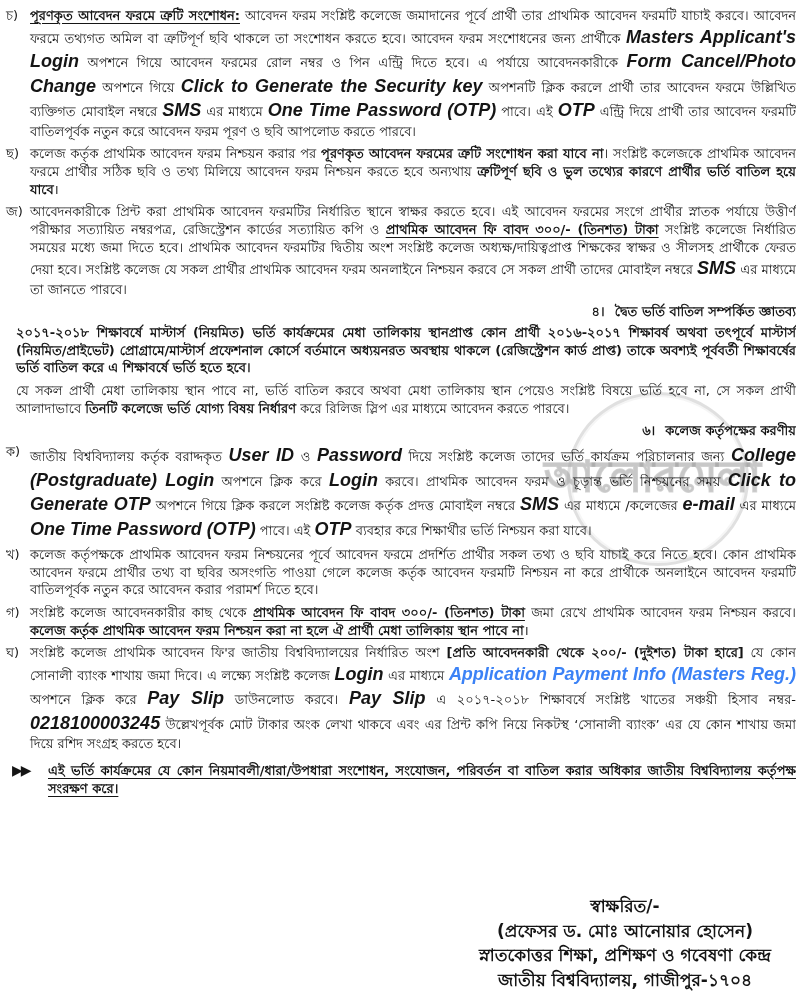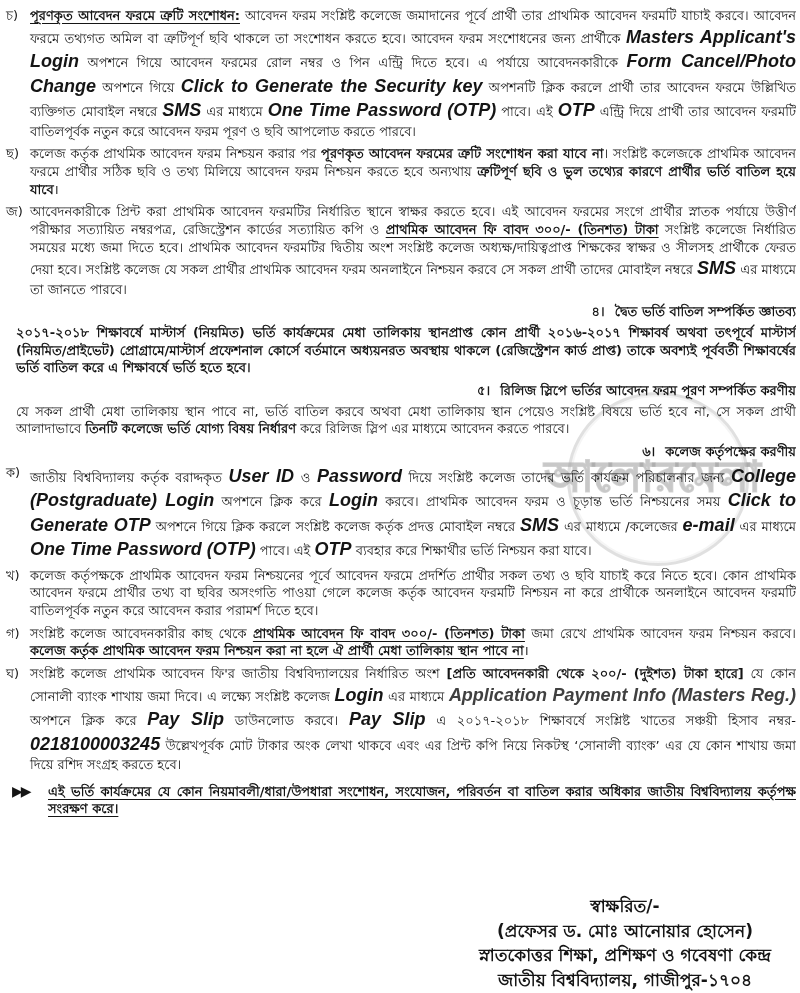--- a/index.html
+++ b/index.html
@@ -15,21 +15,21 @@
   .blk.item{padding-left:26px;}
   .blk.item > .lbl{position:absolute;left:2px;top:0;}
   .blk.heading{font-weight:bold;margin-bottom:3px;margin-top:3px;text-align:right;}
   .blk.heading > .lbl{margin:0 10px 0 6px;}
   .blk.body{margin-left:12px;}
   .blk.note{padding-left:44px;font-weight:bold;margin-top:9px;}
   .blk.note > .lbl{position:absolute;left:8px;top:-1px;letter-spacing:-2px;font-size:14px;}
   .run.b{font-weight:bold;}
   .run.u{text-decoration:underline;text-underline-offset:3px;}
   .run.en{font-family:"Liberation Sans","DejaVu Sans",sans-serif;font-size:18px;font-style:italic;}
-  .run.m{color:#404040;}
+  .run.m{color:#3b82f6;}
   .signature{
     position:absolute;left:455px;top:894px;width:340px;
     text-align:center;font-weight:bold;font-size:17px;line-height:1.45;
   }
   .signature .sig-line{white-space:nowrap;}
   .watermark{position:absolute;left:525px;top:390px;width:255px;height:180px;pointer-events:none;z-index:0;}
   .wm-circle{
     position:absolute;left:42px;top:2px;width:176px;height:168px;border-radius:50%;
     border:3px solid rgba(165,165,165,0.35);
     box-shadow:inset 0 0 0 2px rgba(200,200,200,0.18);
@@ -51,21 +51,20 @@
     <div class="wm-circle"></div>
     <div class="wm-text">আলোরমেলা</div>
   </div>
 
   <div id="doc-body">
       <div class="blk item"><span class="lbl">চ)</span><span class="run b u">পূরণকৃত আবেদন ফরমে ত্রুটি সংশোধন:</span><span class="run"> আবেদন ফরম সংশ্লিষ্ট কলেজে জমাদানের পূর্বে প্রার্থী তার প্রাথমিক আবেদন ফরমটি যাচাই করবে। আবেদন ফরমে তথ্যগত অমিল বা ত্রুটিপূর্ণ ছবি থাকলে তা সংশোধন করতে হবে। আবেদন ফরম সংশোধনের জন্য প্রার্থীকে </span><span class="run b en">Masters Applicant's Login</span><span class="run"> অপশনে গিয়ে আবেদন ফরমের রোল নম্বর ও পিন এন্ট্রি দিতে হবে। এ পর্যায়ে আবেদনকারীকে </span><span class="run b en">Form Cancel/Photo Change</span><span class="run"> অপশনে গিয়ে </span><span class="run b en">Click to Generate the Security key</span><span class="run"> অপশনটি ক্লিক করলে প্রার্থী তার আবেদন ফরমে উল্লিখিত ব্যক্তিগত মোবাইল নম্বরে </span><span class="run b en">SMS</span><span class="run"> এর মাধ্যমে </span><span class="run b en">One Time Password (OTP)</span><span class="run"> পাবে। এই </span><span class="run b en">OTP</span><span class="run"> এন্ট্রি দিয়ে প্রার্থী তার আবেদন ফরমটি বাতিলপূর্বক নতুন করে আবেদন ফরম পূরণ ও ছবি আপলোড করতে পারবে।</span></div>
       <div class="blk item"><span class="lbl">ছ)</span><span class="run">কলেজ কর্তৃক প্রাথমিক আবেদন ফরম নিশ্চয়ন করার পর </span><span class="run b">পূরণকৃত আবেদন ফরমের ত্রুটি সংশোধন করা যাবে না</span><span class="run">। সংশ্লিষ্ট কলেজকে প্রাথমিক আবেদন ফরমে প্রার্থীর সঠিক ছবি ও তথ্য মিলিয়ে আবেদন ফরম নিশ্চয়ন করতে হবে অন্যথায় </span><span class="run b">ত্রুটিপূর্ণ ছবি ও ভুল তথ্যের কারণে প্রার্থীর ভর্তি বাতিল হয়ে যাবে</span><span class="run">।</span></div>
       <div class="blk item"><span class="lbl">জ)</span><span class="run">আবেদনকারীকে প্রিন্ট করা প্রাথমিক আবেদন ফরমটির নির্ধারিত স্থানে স্বাক্ষর করতে হবে। এই আবেদন ফরমের সংগে প্রার্থীর স্নাতক পর্যায়ে উত্তীর্ণ পরীক্ষার সত্যায়িত নম্বরপত্র, রেজিস্ট্রেশন কার্ডের সত্যায়িত কপি ও </span><span class="run b u">প্রাথমিক আবেদন ফি বাবদ ৩০০/- (তিনশত) টাকা</span><span class="run"> সংশ্লিষ্ট কলেজে নির্ধারিত সময়ের মধ্যে জমা দিতে হবে। প্রাথমিক আবেদন ফরমটির দ্বিতীয় অংশ সংশ্লিষ্ট কলেজ অধ্যক্ষ/দায়িত্বপ্রাপ্ত শিক্ষকের স্বাক্ষর ও সীলসহ প্রার্থীকে ফেরত দেয়া হবে। সংশ্লিষ্ট কলেজ যে সকল প্রার্থীর প্রাথমিক আবেদন ফরম অনলাইনে নিশ্চয়ন করবে সে সকল প্রার্থী তাদের মোবাইল নম্বরে </span><span class="run b en">SMS</span><span class="run"> এর মাধ্যমে তা জানতে পারবে।</span></div>
       <div class="blk heading"><span class="lbl">৪।</span><span class="run b">দ্বৈত ভর্তি বাতিল সম্পর্কিত জ্ঞাতব্য</span></div>
       <div class="blk body"><span class="run b">২০১৭-২০১৮ শিক্ষাবর্ষে মাস্টার্স (নিয়মিত) ভর্তি কার্যক্রমের মেধা তালিকায় স্থানপ্রাপ্ত কোন প্রার্থী ২০১৬-২০১৭ শিক্ষাবর্ষ অথবা তৎপূর্বে মাস্টার্স (নিয়মিত/প্রাইভেট) প্রোগ্রামে/মাস্টার্স প্রফেশনাল কোর্সে বর্তমানে  অধ্যয়নরত অবস্থায় থাকলে (রেজিস্ট্রেশন কার্ড প্রাপ্ত) তাকে অবশ্যই পূর্ববর্তী শিক্ষাবর্ষের ভর্তি বাতিল করে এ শিক্ষাবর্ষে ভর্তি হতে হবে।</span></div>
-      <div class="blk heading"><span class="lbl">৫।</span><span class="run b">রিলিজ স্লিপে ভর্তির আবেদন ফরম পূরণ সম্পর্কিত করণীয়</span></div>
       <div class="blk body"><span class="run">যে সকল প্রার্থী মেধা তালিকায় স্থান পাবে না, ভর্তি বাতিল করবে অথবা মেধা তালিকায় স্থান পেয়েও সংশ্লিষ্ট বিষয়ে ভর্তি হবে না, সে সকল প্রার্থী আলাদাভাবে </span><span class="run b">তিনটি কলেজে ভর্তি যোগ্য বিষয় নির্ধারণ</span><span class="run"> করে রিলিজ স্লিপ এর মাধ্যমে আবেদন করতে পারবে।</span></div>
       <div class="blk heading"><span class="lbl">৬।</span><span class="run b">কলেজ কর্তৃপক্ষের করণীয়</span></div>
       <div class="blk item"><span class="lbl">ক)</span><span class="run">জাতীয় বিশ্ববিদ্যালয় কর্তৃক বরাদ্দকৃত </span><span class="run b en">User ID</span><span class="run"> ও </span><span class="run b en">Password</span><span class="run"> দিয়ে সংশ্লিষ্ট কলেজ তাদের ভর্তি কার্যক্রম পরিচালনার জন্য </span><span class="run b en">College (Postgraduate) Login</span><span class="run"> অপশনে ক্লিক করে </span><span class="run b en">Login</span><span class="run"> করবে। প্রাথমিক আবেদন ফরম ও চূড়ান্ত ভর্তি নিশ্চয়নের সময় </span><span class="run b en">Click to Generate OTP</span><span class="run"> অপশনে গিয়ে ক্লিক করলে সংশ্লিষ্ট কলেজ কর্তৃক প্রদত্ত মোবাইল নম্বরে </span><span class="run b en">SMS</span><span class="run"> এর মাধ্যমে /কলেজের </span><span class="run b en">e-mail</span><span class="run"> এর মাধ্যমে </span><span class="run b en">One Time Password (OTP)</span><span class="run"> পাবে। এই </span><span class="run b en">OTP</span><span class="run"> ব্যবহার করে শিক্ষার্থীর ভর্তি নিশ্চয়ন করা যাবে।</span></div>
       <div class="blk item"><span class="lbl">খ)</span><span class="run">কলেজ কর্তৃপক্ষকে প্রাথমিক আবেদন ফরম নিশ্চয়নের পূর্বে আবেদন ফরমে প্রদর্শিত প্রার্থীর সকল তথ্য ও ছবি  যাচাই করে নিতে হবে। কোন প্রাথমিক আবেদন ফরমে প্রার্থীর তথ্য বা ছবির অসংগতি পাওয়া গেলে কলেজ কর্তৃক আবেদন ফরমটি নিশ্চয়ন না করে প্রার্থীকে অনলাইনে আবেদন ফরমটি বাতিলপূর্বক নতুন করে আবেদন করার পরামর্শ দিতে হবে।</span></div>
       <div class="blk item"><span class="lbl">গ)</span><span class="run">সংশ্লিষ্ট কলেজ আবেদনকারীর কাছ থেকে </span><span class="run b u">প্রাথমিক আবেদন ফি বাবদ ৩০০/- (তিনশত) টাকা</span><span class="run"> জমা রেখে প্রাথমিক আবেদন ফরম নিশ্চয়ন করবে। </span><span class="run b u">কলেজ কর্তৃক প্রাথমিক আবেদন ফরম নিশ্চয়ন করা না হলে ঐ প্রার্থী মেধা তালিকায় স্থান পাবে না</span><span class="run">।</span></div>
       <div class="blk item"><span class="lbl">ঘ)</span><span class="run">সংশ্লিষ্ট কলেজ প্রাথমিক আবেদন ফি'র জাতীয় বিশ্ববিদ্যালয়ের নির্ধারিত অংশ </span><span class="run b">[প্রতি আবেদনকারী থেকে ২০০/- (দুইশত) টাকা হারে]</span><span class="run"> যে কোন সোনালী ব্যাংক শাখায় জমা দিবে। এ লক্ষ্যে সংশ্লিষ্ট কলেজ </span><span class="run b en">Login</span><span class="run"> এর মাধ্যমে </span><span class="run b en m">Application Payment Info (Masters Reg.)</span><span class="run"> অপশনে ক্লিক করে </span><span class="run b en">Pay Slip</span><span class="run"> ডাউনলোড করবে। </span><span class="run b en">Pay Slip</span><span class="run"> এ ২০১৭-২০১৮ শিক্ষাবর্ষে সংশ্লিষ্ট খাতের সঞ্চয়ী হিসাব নম্বর- </span><span class="run b en">0218100003245</span><span class="run"> উল্লেখপূর্বক মোট টাকার অংক লেখা থাকবে এবং এর প্রিন্ট কপি নিয়ে নিকটস্থ  ‘সোনালী ব্যাংক’ এর যে কোন শাখায় জমা দিয়ে রশিদ সংগ্রহ করতে হবে।</span></div>
       <div class="blk note"><span class="lbl">▶▶</span><span class="run b u">এই ভর্তি কার্যক্রমের যে কোন নিয়মাবলী/ধারা/উপধারা সংশোধন, সংযোজন, পরিবর্তন বা বাতিল করার অধিকার জাতীয় বিশ্ববিদ্যালয় কর্তৃপক্ষ সংরক্ষণ করে।</span></div>
     </div>
 
   <div class="signature">

